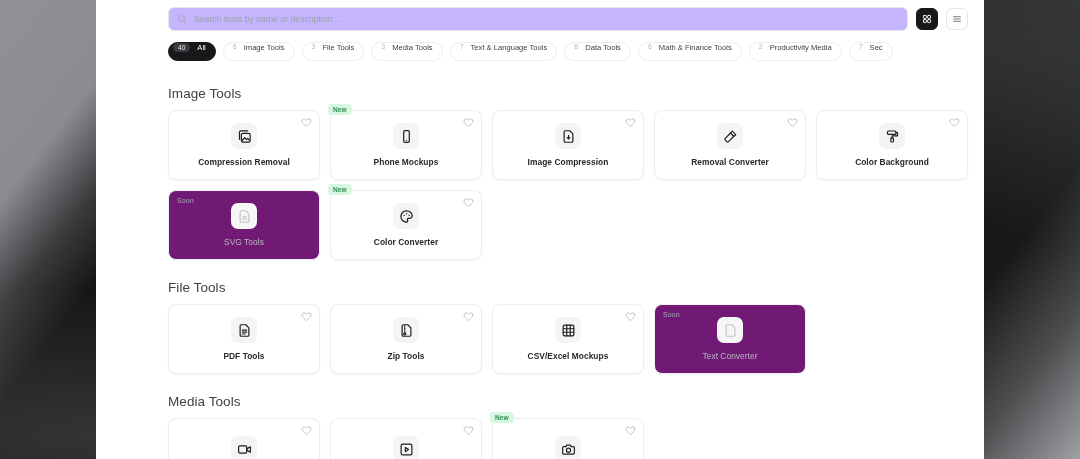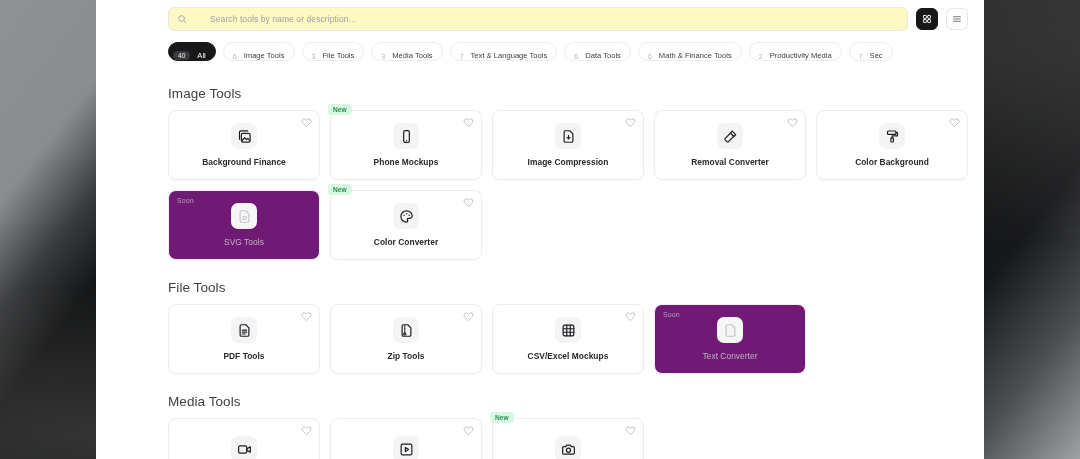--- a/index.html
+++ b/index.html
@@ -51,25 +51,24 @@
     align-items: center;
     gap: 8px;
     padding: 7px 16px 0 72px;
   }
   .search-wrap {
     flex: 1;
     position: relative;
     height: 24px;
     border: 1px solid #e6e7e9;
     border-radius: 6px;
-    background: #fef9c3;
+    background: #c4b5fd;
     display: flex;
     align-items: center;
     padding: 0 8px 0 8px;
-    gap: 16px;
   }
   .search-icon { flex: 0 0 auto; display: flex; margin-right: 7px; }
   .search-input {
     flex: 1;
     border: none;
     outline: none;
     font-family: "Liberation Sans", sans-serif;
     font-size: 8.5px;
     color: #3f4145;
     background: transparent;
@@ -93,21 +92,21 @@
     display: flex;
     align-items: center;
     gap: 7px;
     padding: 9px 0 0 72px;
     white-space: nowrap;
     overflow: hidden;
     height: 32px;
   }
   .pill {
     display: inline-flex;
-    align-items: flex-end;
+    align-items: flex-start;
     gap: 7px;
     height: 19px;
     padding: 0 9px;
     border-radius: 999px;
     border: 1px solid #eceded;
     background: #fff;
     font-size: 7.6px;
     color: #3c3e42;
     cursor: pointer;
     flex: 0 0 auto;
@@ -301,21 +300,21 @@
               <path d="M20.3 5.6a4.9 4.9 0 0 0-7 0L12 6.9l-1.3-1.3a4.9 4.9 0 1 0-7 7l1.3 1.3L12 21l7-7 1.3-1.3a4.9 4.9 0 0 0 0-7z"></path>
             </svg>
           </span>
           <span class="card-icon">
             <svg width="15" height="15" viewBox="0 0 24 24">
               <rect x="7" y="7" width="14" height="14" rx="2.2" fill="none" stroke="#1b1d20" stroke-width="1.9" stroke-linecap="round" stroke-linejoin="round"></rect>
               <path d="M4 16.5V5a2 2 0 0 1 2-2h11" fill="none" stroke="#1b1d20" stroke-width="1.9" stroke-linecap="round" stroke-linejoin="round"></path>
               <path d="M8.2 18.4l4-4.4 3 3 2-2 2.4 2.6" fill="none" stroke="#1b1d20" stroke-width="1.9" stroke-linecap="round" stroke-linejoin="round"></path>
             </svg>
           </span>
-          <span class="card-label">Background Finance</span>
+          <span class="card-label">Compression Removal</span>
         </div>
         <div class="card">
           <span class="badge new">New</span>
           <span class="fav">
             <svg width="11" height="11" viewBox="0 0 24 24" fill="none" stroke="#b8bbc0" stroke-width="1.9" stroke-linecap="round" stroke-linejoin="round">
               <path d="M20.3 5.6a4.9 4.9 0 0 0-7 0L12 6.9l-1.3-1.3a4.9 4.9 0 1 0-7 7l1.3 1.3L12 21l7-7 1.3-1.3a4.9 4.9 0 0 0 0-7z"></path>
             </svg>
           </span>
           <span class="card-icon">
             <svg width="15" height="15" viewBox="0 0 24 24">

